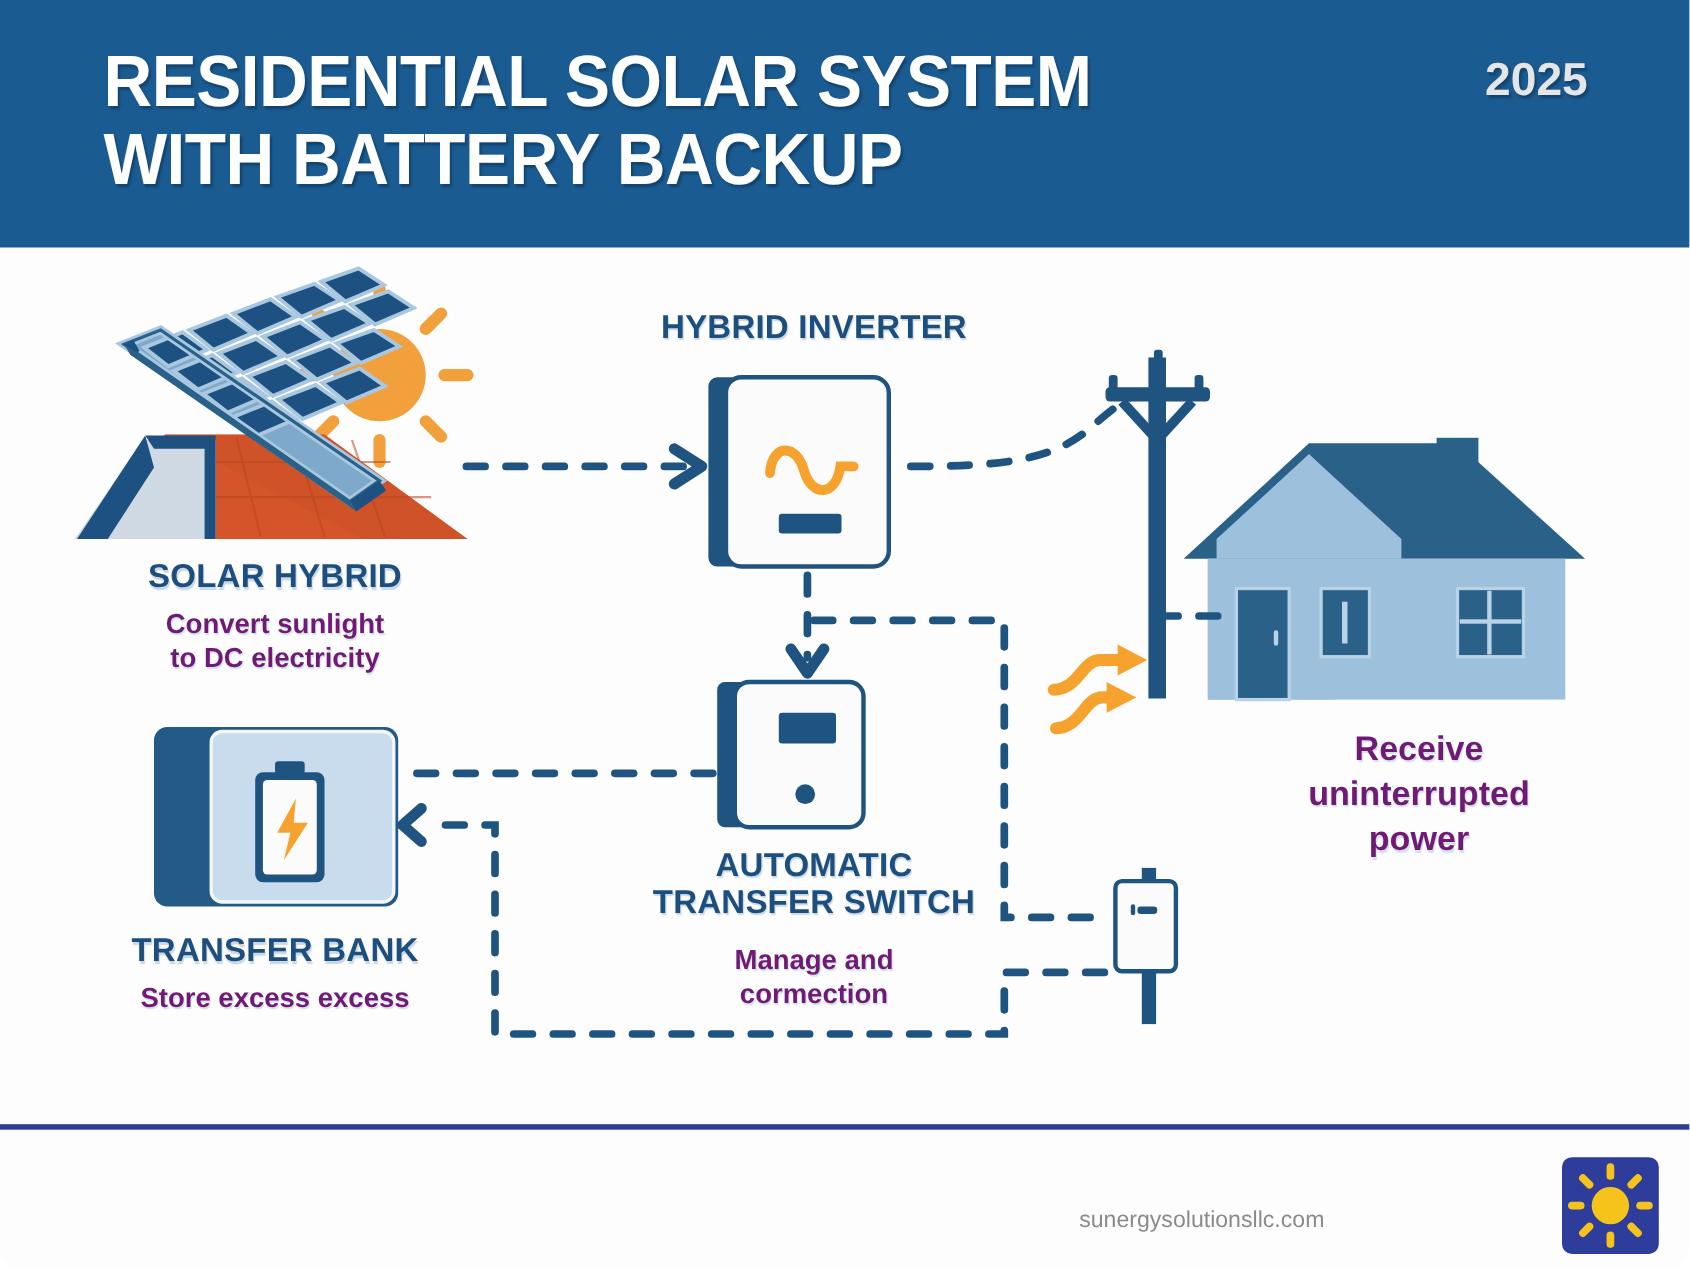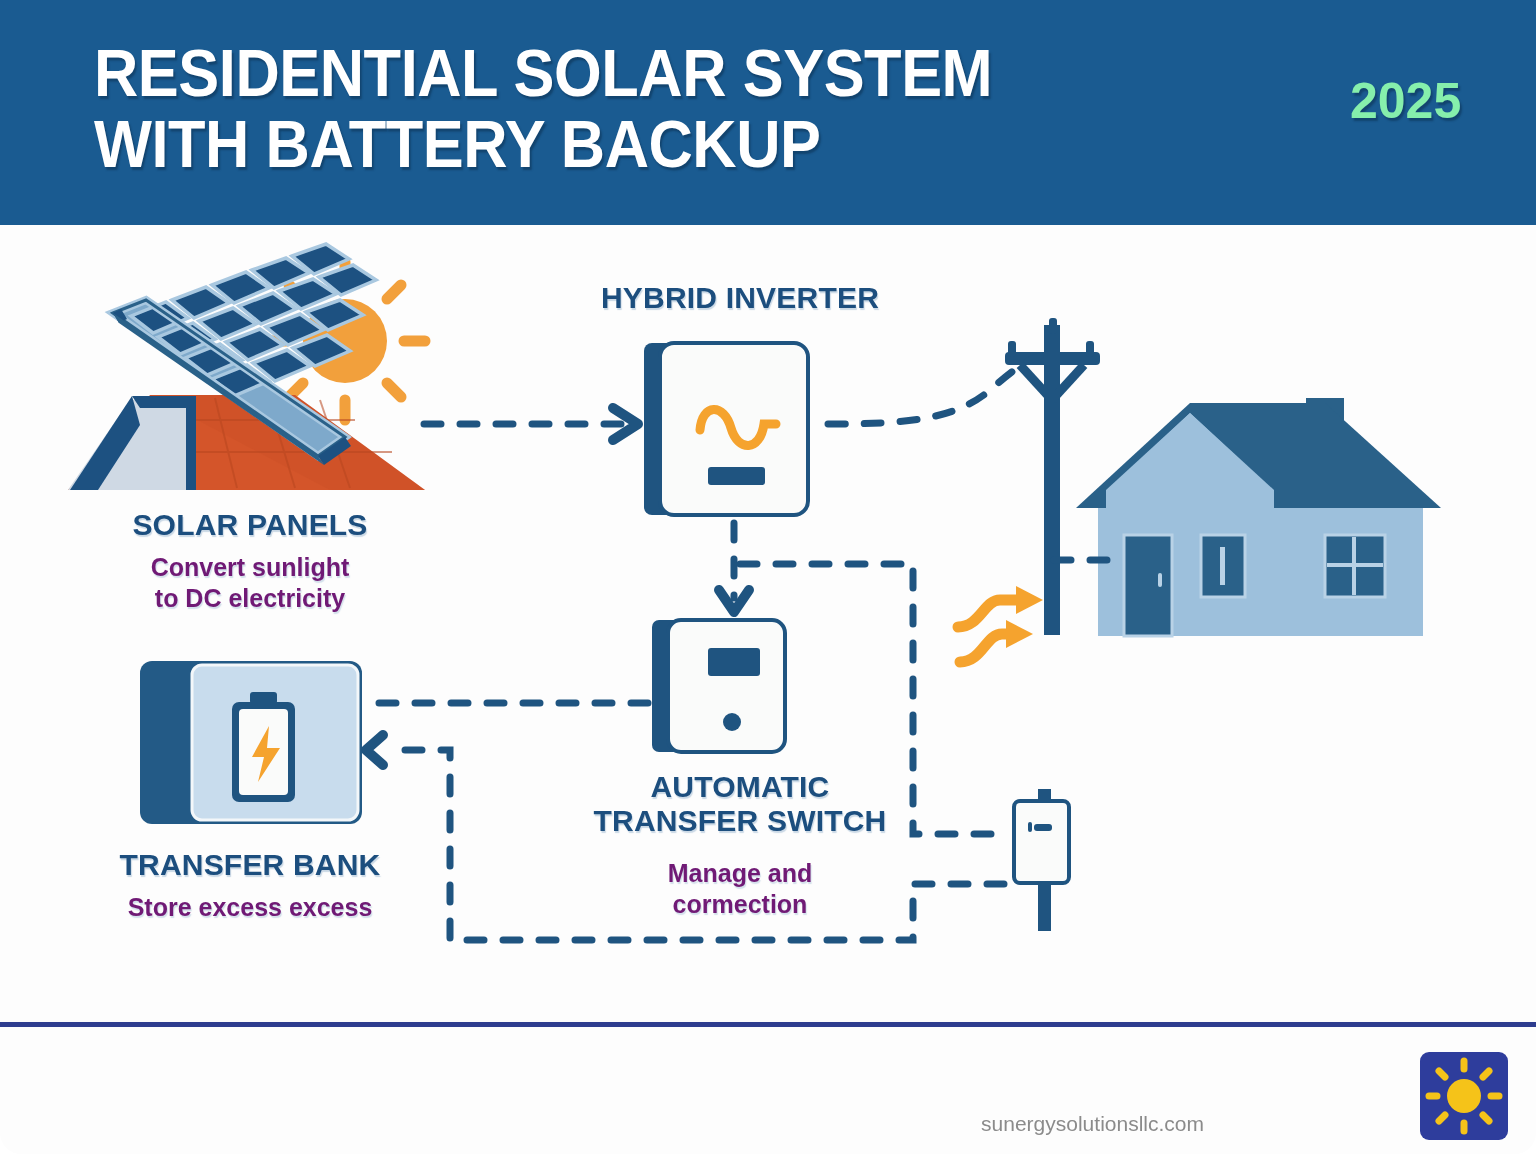--- a/index.html
+++ b/index.html
@@ -26,23 +26,23 @@
     font-size:66px;
     line-height:1.08;
     letter-spacing:-0.5px;
     text-transform:uppercase;
     transform:scaleX(0.93);
     transform-origin:left top;
     text-shadow:2px 3px 2px rgba(8,40,68,0.45);
     white-space:pre-line;
   }
   .header-year{
-    position:absolute;left:1350px;top:72px;
-    color:#86efac;
-    font-size:50px;font-weight:bold;
+    position:absolute;left:1350px;top:48px;
+    color:#e5e5e5;
+    font-size:42px;font-weight:bold;
     letter-spacing:0px;
     text-shadow:2px 3px 2px rgba(8,40,68,0.45);
   }
 
   
   .node-title{
     position:absolute;
     color:#1c4e7e;
     font-weight:bold;
     font-size:30px;
@@ -72,21 +72,20 @@
     position:absolute;right:332px;top:1062px;
     text-align:right;
     color:#333333;
     font-size:24px;font-weight:bold;
   }
   .footer-url{
     position:absolute;right:332px;top:1097px;
     text-align:right;
     color:#8b8b8b;
     font-size:21px;
-    margin-top:15px;
   }
   .footer-logo{
     position:absolute;left:1420px;top:1052px;
     width:88px;height:88px;border-radius:9px;
     background:#2e3d9c;
   }
 
   svg.scene{position:absolute;left:0;top:0;width:1536px;height:1154px;}
   .dash{
     fill:none;stroke:#1f5480;stroke-width:7;
@@ -283,34 +282,37 @@
 
       <path d="M958,627 C980,627 984,600 1000,600 L1022,600" fill="none" stroke="#f5a32e" stroke-width="11" stroke-linecap="round"></path>
       <polygon points="1016,586 1043,600 1016,614" fill="#f5a32e"></polygon>
       <path d="M958,653 C980,653 984,626 1000,626 L1022,626" fill="none" stroke="#f5a32e" stroke-width="0" stroke-linecap="round"></path>
       <path d="M950,640 C970,640 972,614 992,614" fill="none" stroke="#f5a32e" stroke-width="11" stroke-linecap="round" opacity="0"></path>
       <path d="M960,662 C982,662 986,634 1002,634 L1012,634" fill="none" stroke="#f5a32e" stroke-width="11" stroke-linecap="round"></path>
       <polygon points="1006,620 1033,634 1006,648" fill="#f5a32e"></polygon>
     </g>
   </svg>
 
-  <div class="node-title" style="left:60px;top:508px;width:380px;text-align:center;">SOLAR PANELS</div>
+  <div class="node-title" style="left:60px;top:508px;width:380px;text-align:center;">SOLAR HYBRID</div>
   <div class="node-sub" style="left:60px;top:552px;width:380px;">Convert sunlight
 to DC electricity</div>
 
   <div class="node-title" style="left:540px;top:770px;width:400px;">AUTOMATIC
 TRANSFER SWITCH</div>
 
   <div class="node-title" style="left:540px;top:281px;width:400px;">HYBRID INVERTER</div>
   <div class="node-sub" style="left:540px;top:858px;width:400px;">Manage and
 cormection</div>
 
   <div class="node-title" style="left:60px;top:848px;width:380px;">TRANSFER BANK</div>
   <div class="node-sub" style="left:60px;top:892px;width:380px;">Store excess excess</div>
 
+  <div class="node-sub" style="left:1110px;top:660px;width:360px;font-size:31px;line-height:1.33;">Receive
+uninterrupted
+power</div>
 
   <div class="footer-rule"></div>
   <div class="footer-url">sunergysolutionsllc.com</div>
   <div class="footer-logo">
     <svg viewBox="0 0 88 88" width="88" height="88">
       <circle cx="44" cy="44" r="17" fill="#f5c319"></circle>
       <g stroke="#f5c319" stroke-width="7" stroke-linecap="round">
         <line x1="44" y1="17" x2="44" y2="9"></line>
         <line x1="44" y1="71" x2="44" y2="79"></line>
         <line x1="17" y1="44" x2="9" y2="44"></line>

